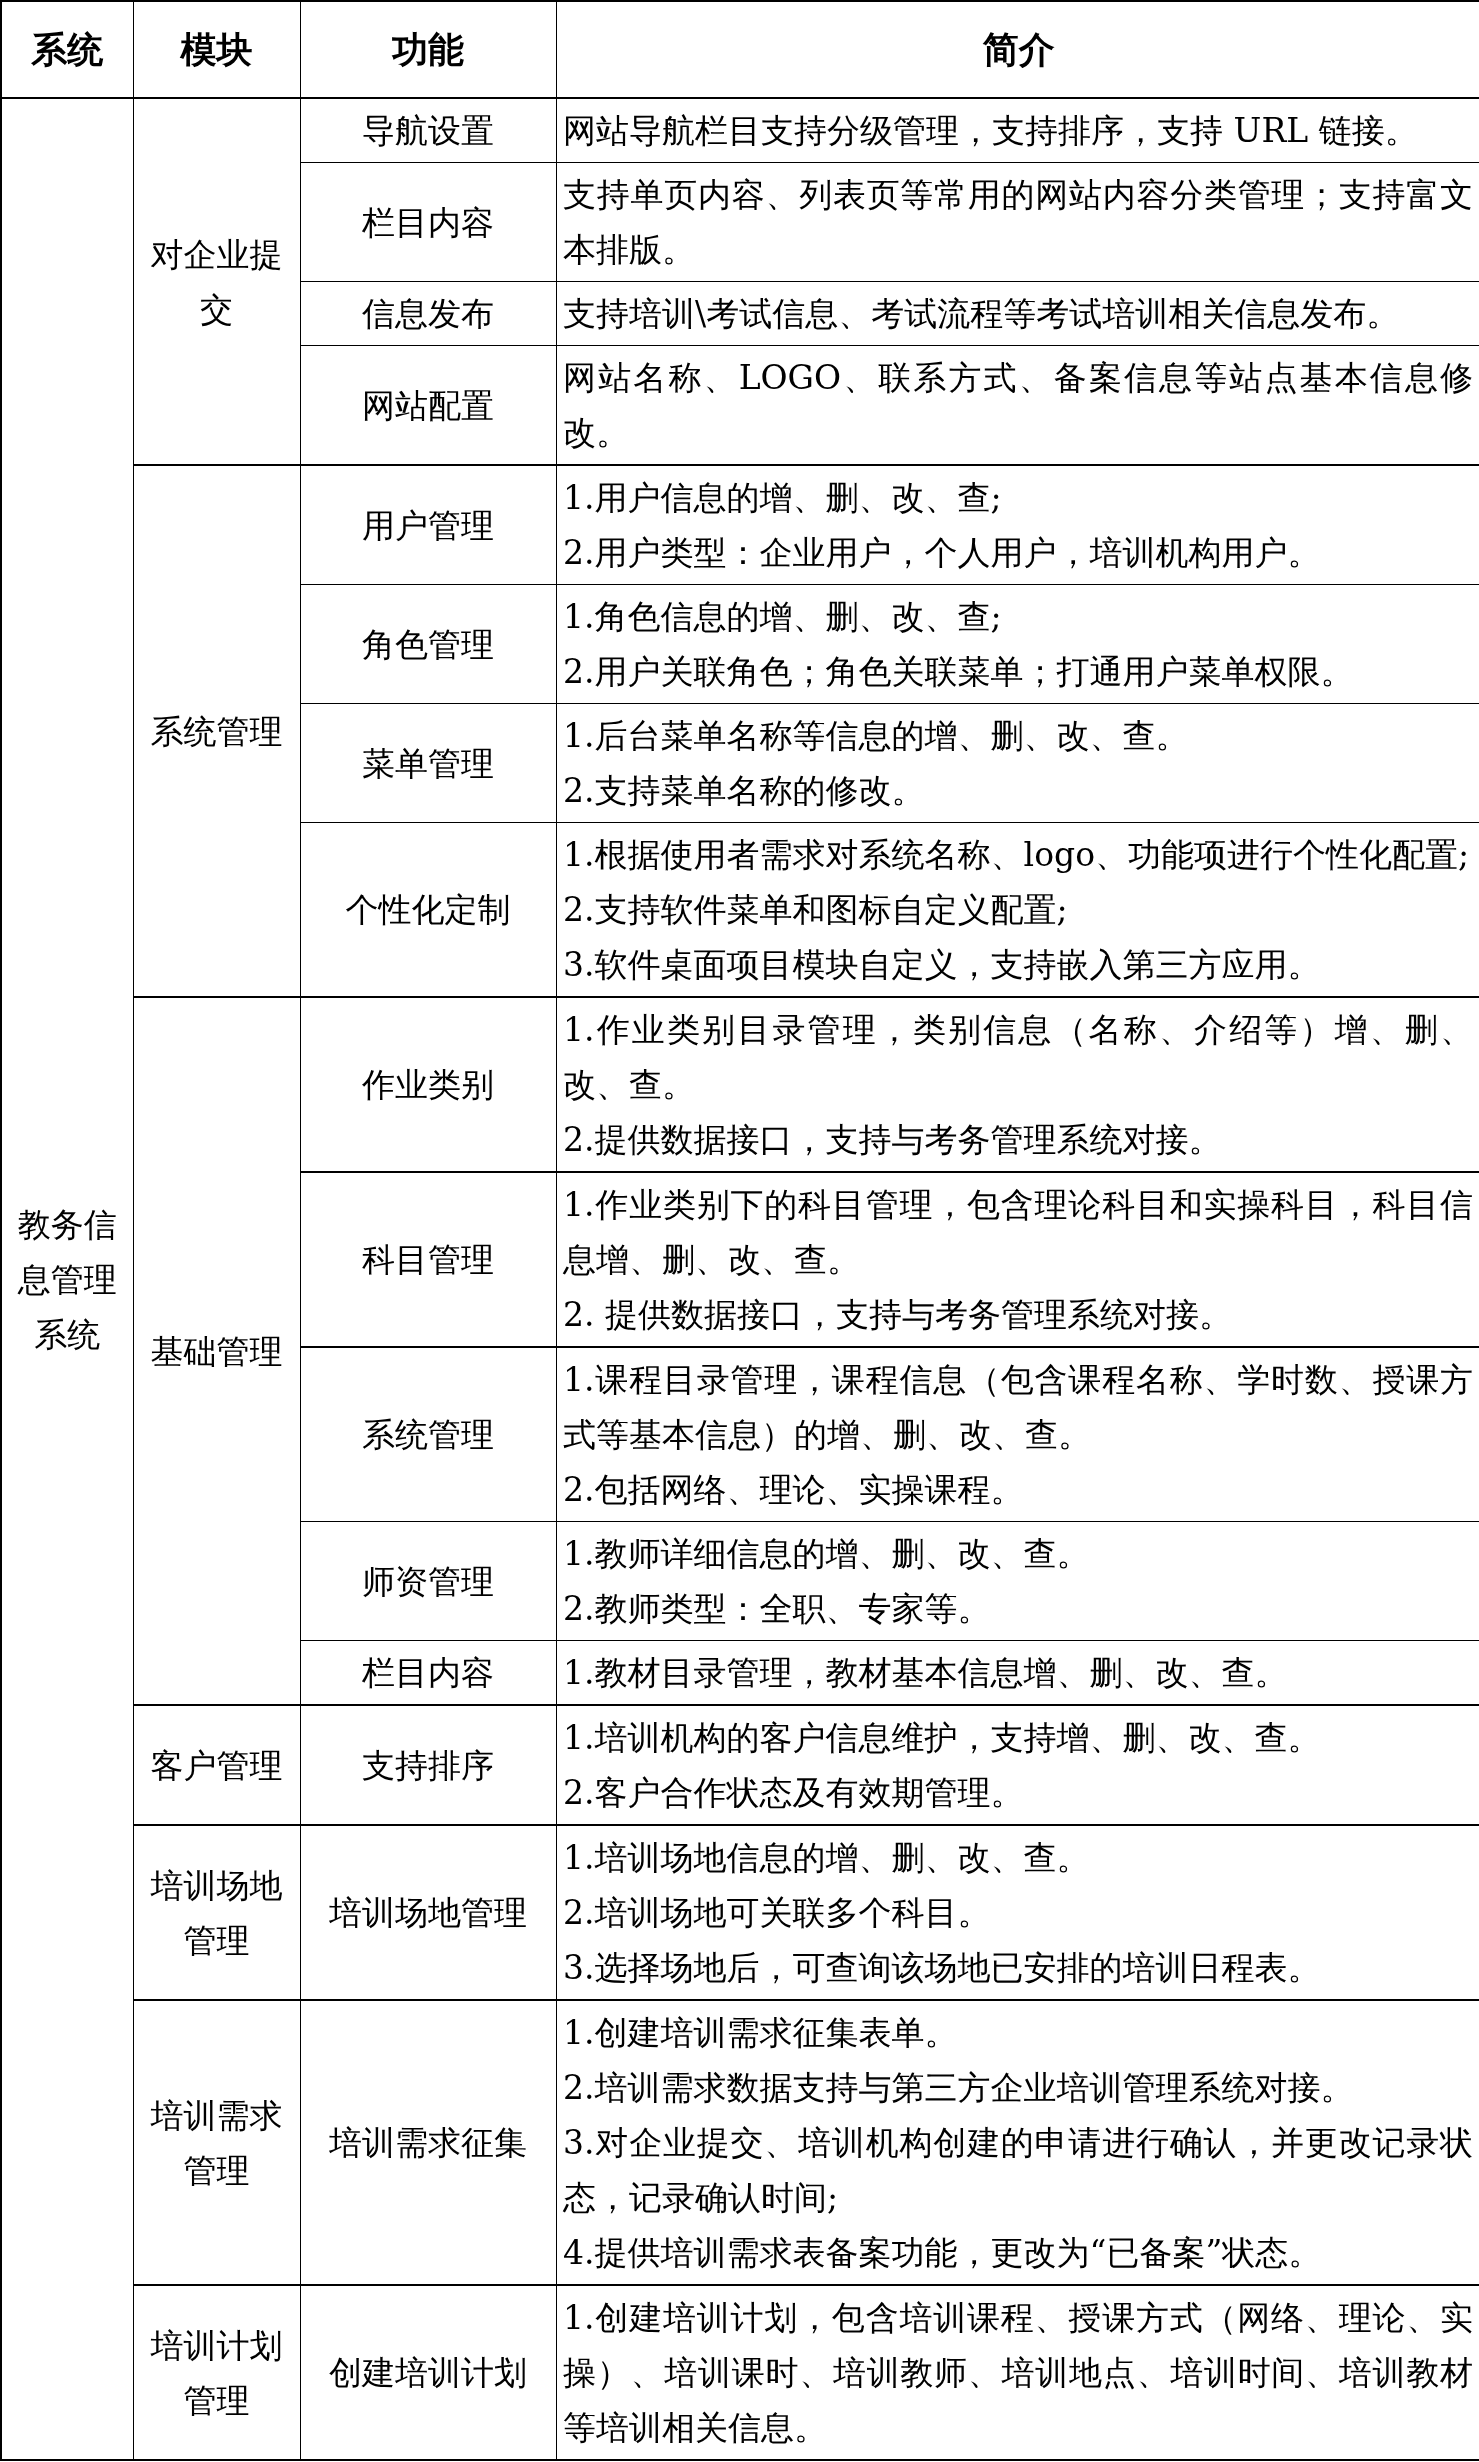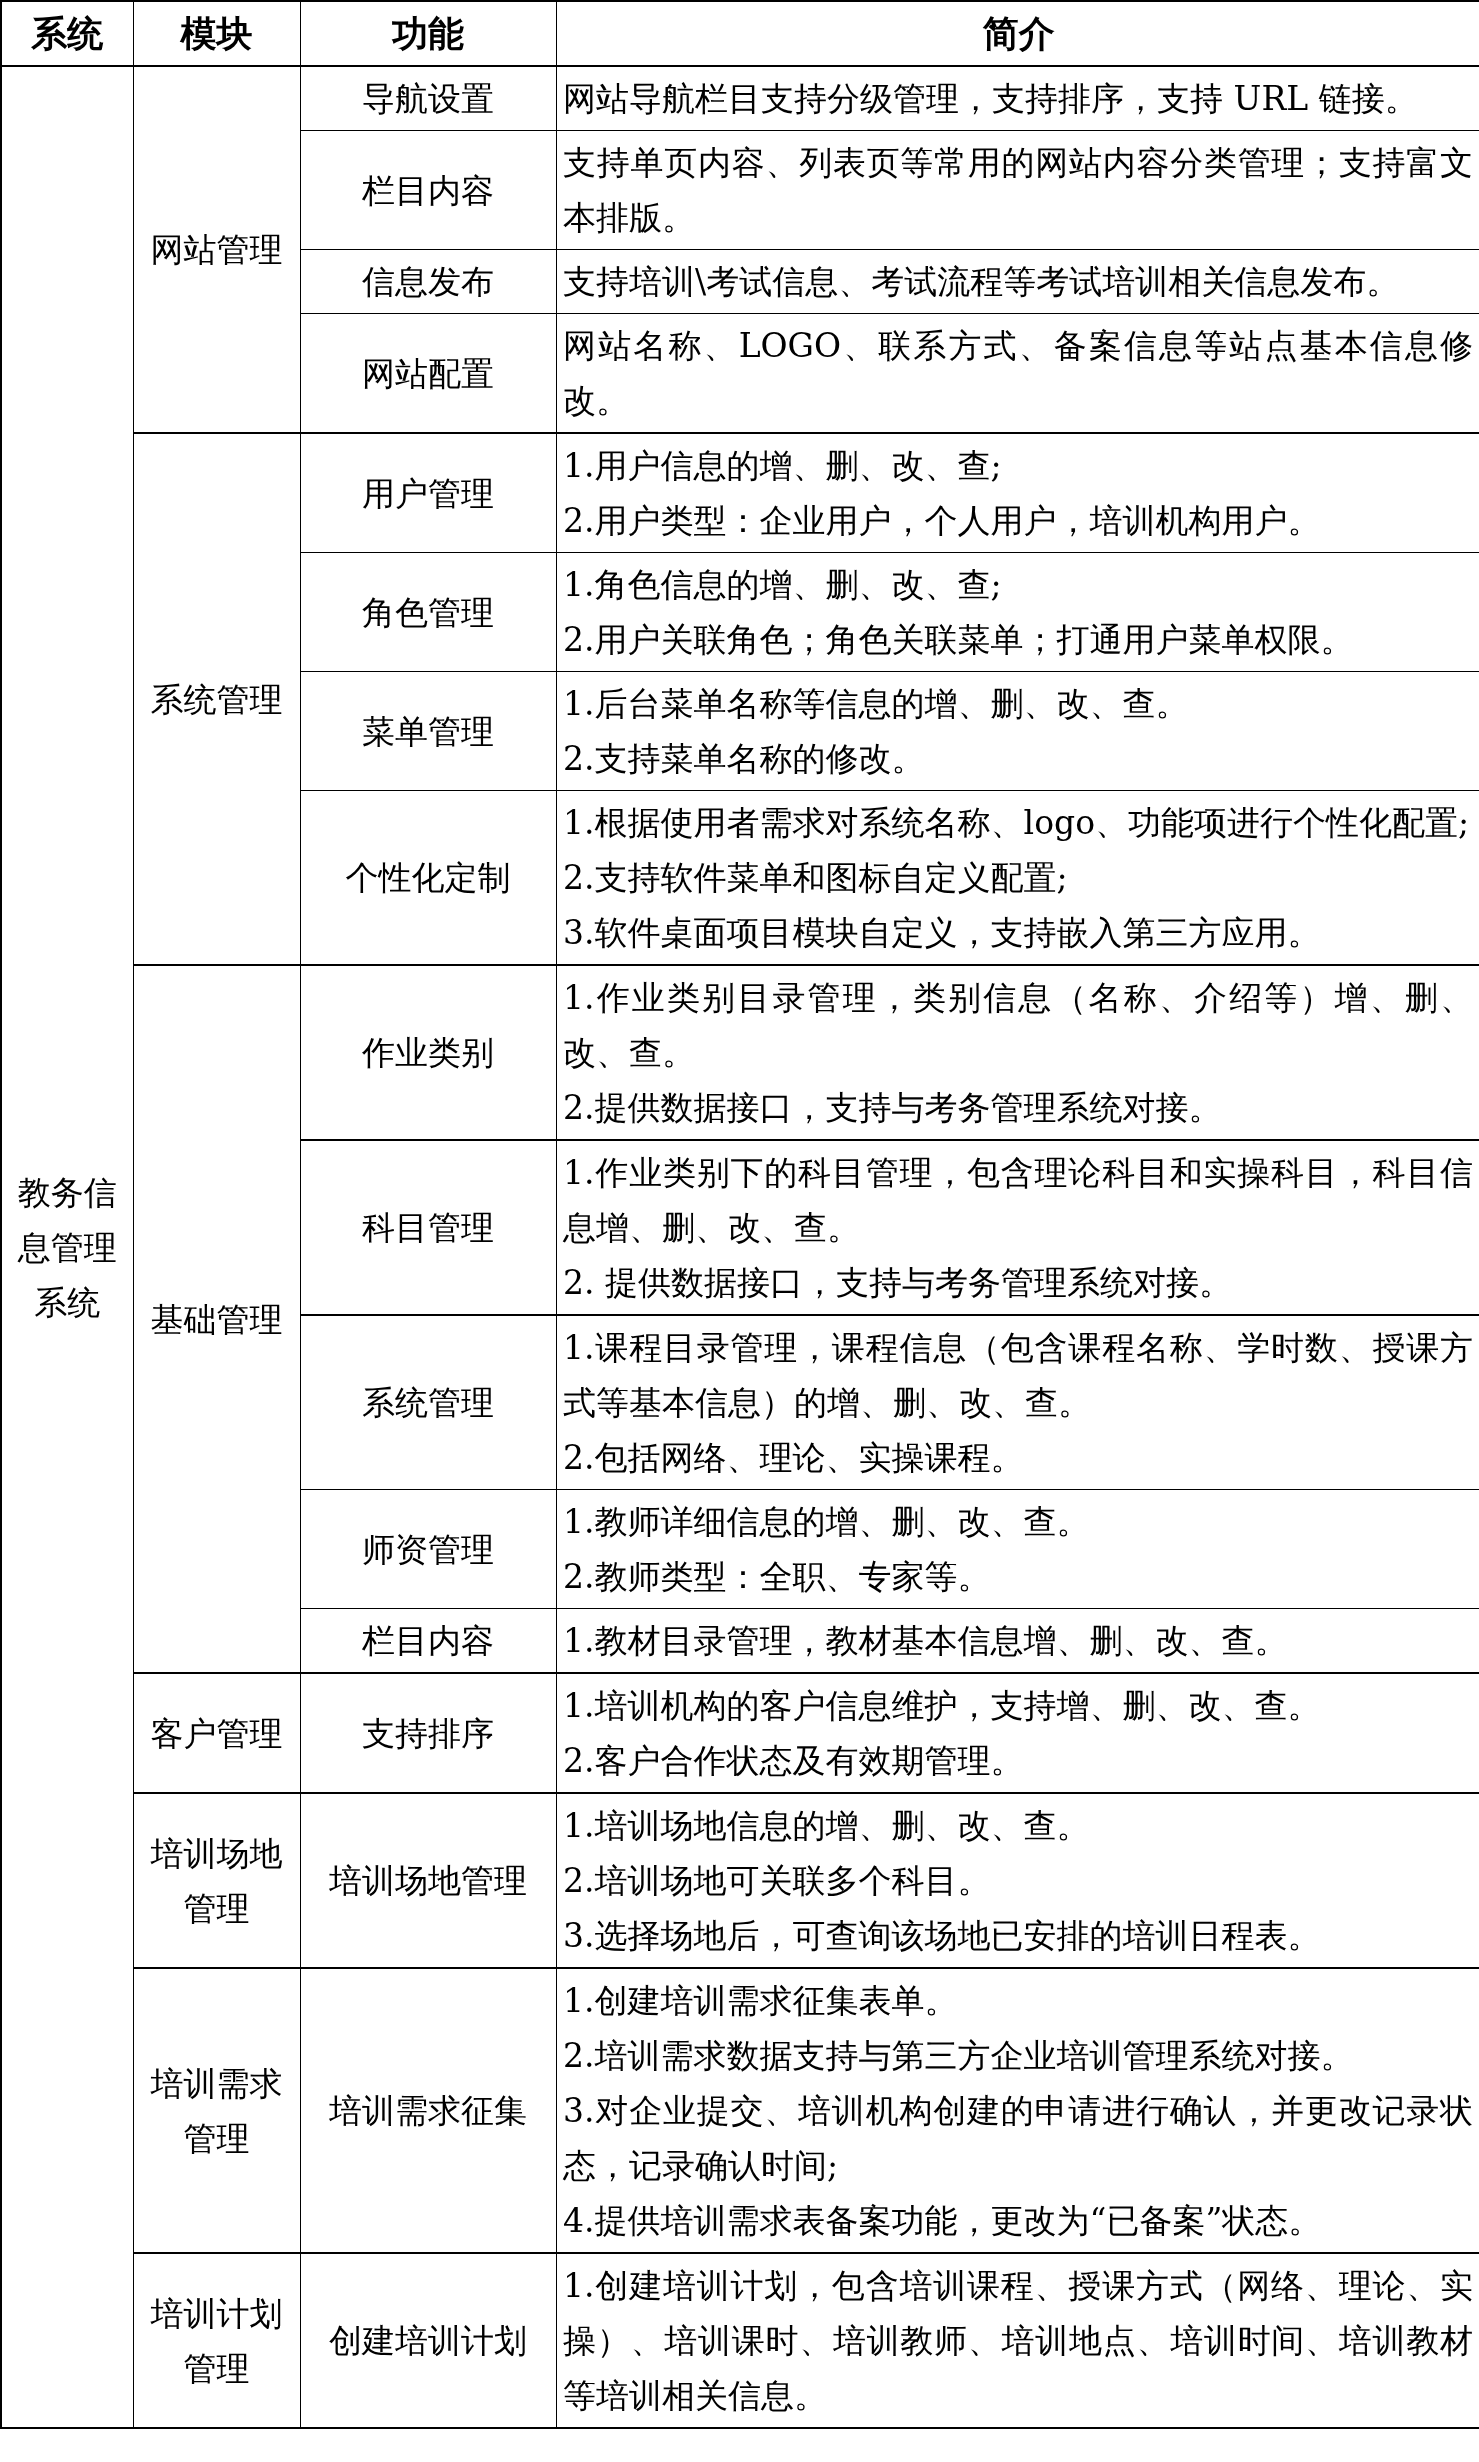--- a/index.html
+++ b/index.html
@@ -15,21 +15,21 @@
   col.c-mod  { width: 167px; }
   col.c-func { width: 256px; }
   col.c-desc { width: 926px; }
   th, td { border: 1.3px solid #000000; vertical-align: middle; overflow: hidden; }
   thead th {
     border-bottom-width: 2.6px;
     height: 63px;
     font-size: 36px;
     font-weight: 700;
     text-align: center;
-    padding: 0;
+    padding: 16px;
     line-height: 63px;
   }
   td { font-size: 33px; line-height: 55px; margin-top: 20px; }
   td.sys  { text-align: center; padding: 2.6px 5.3px; }
   td.mod  { text-align: center; padding: 2.6px 4px; border-bottom-width: 2.6px; }
   td.func { text-align: center; padding: 2.6px 5.3px; }
   td.desc {
     text-align: justify;
     padding: 4px 8px 4px 6.6px;
     white-space: pre-line;
@@ -50,21 +50,21 @@
     <tr>
       <th>系统</th>
       <th>模块</th>
       <th>功能</th>
       <th>简介</th>
     </tr>
   </thead>
   <tbody>
       <tr>
         <td class="sys" rowspan="17">教务信息管理系统</td>
-        <td class="mod" rowspan="4">网站管理</td>
+        <td class="mod" rowspan="4">对企业提交</td>
         <td class="func">导航设置</td>
         <td class="desc">网站导航栏目支持分级管理，支持排序，支持 URL 链接。</td>
       </tr>
       <tr>
         <td class="func">栏目内容</td>
         <td class="desc">支持单页内容、列表页等常用的网站内容分类管理；支持富文本排版。</td>
       </tr>
       <tr>
         <td class="func">信息发布</td>
         <td class="desc">支持培训\考试信息、考试流程等考试培训相关信息发布。</td>

